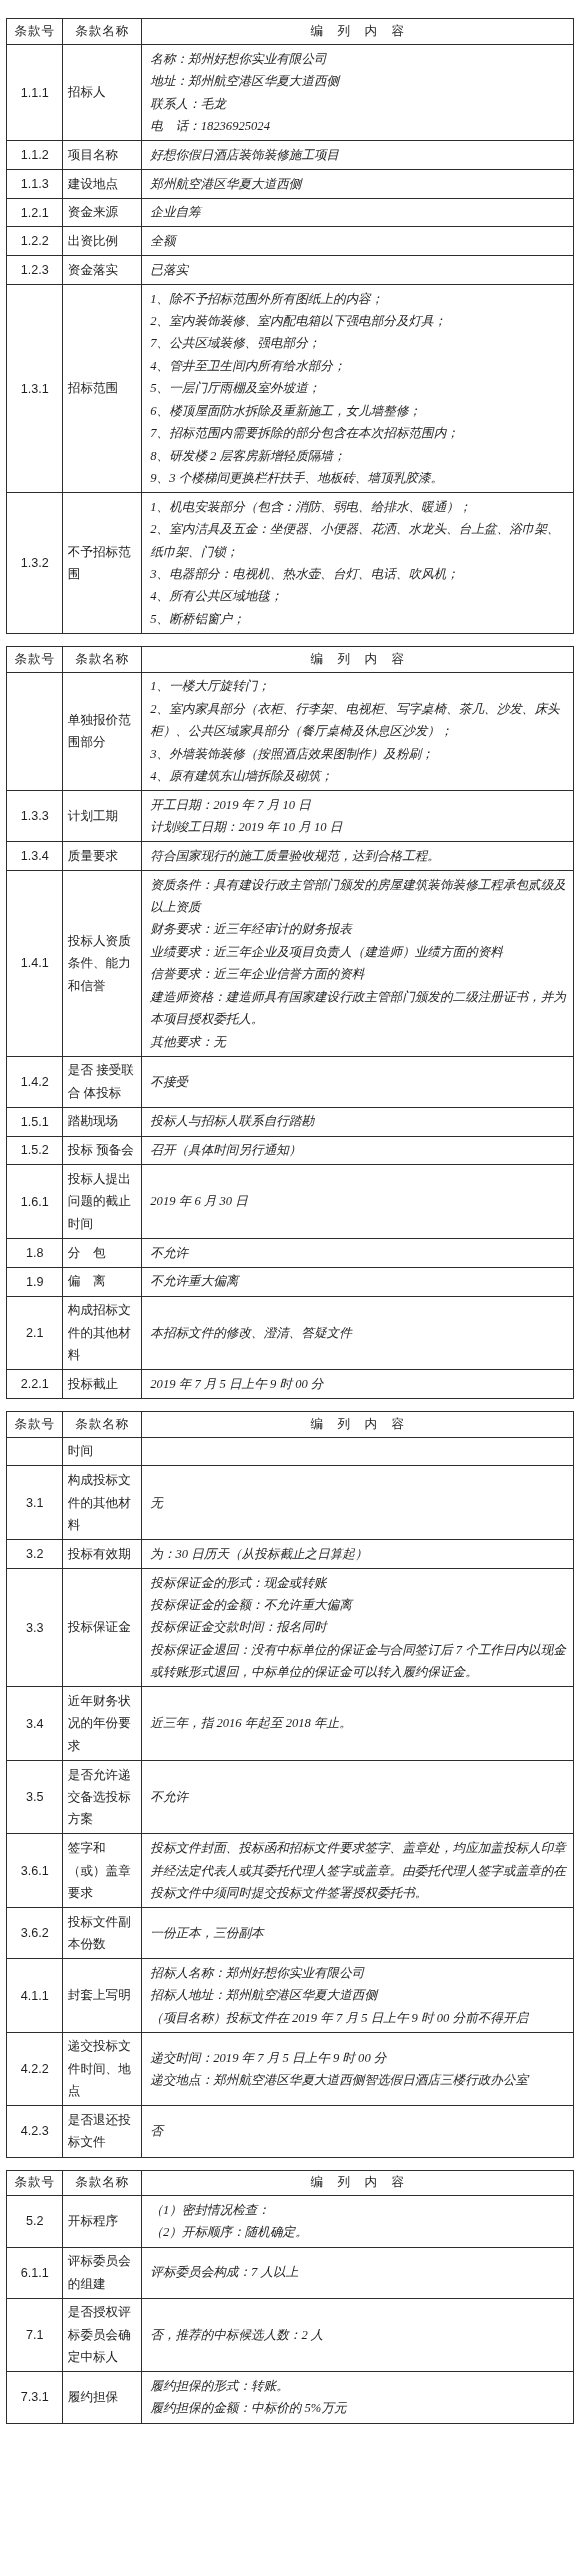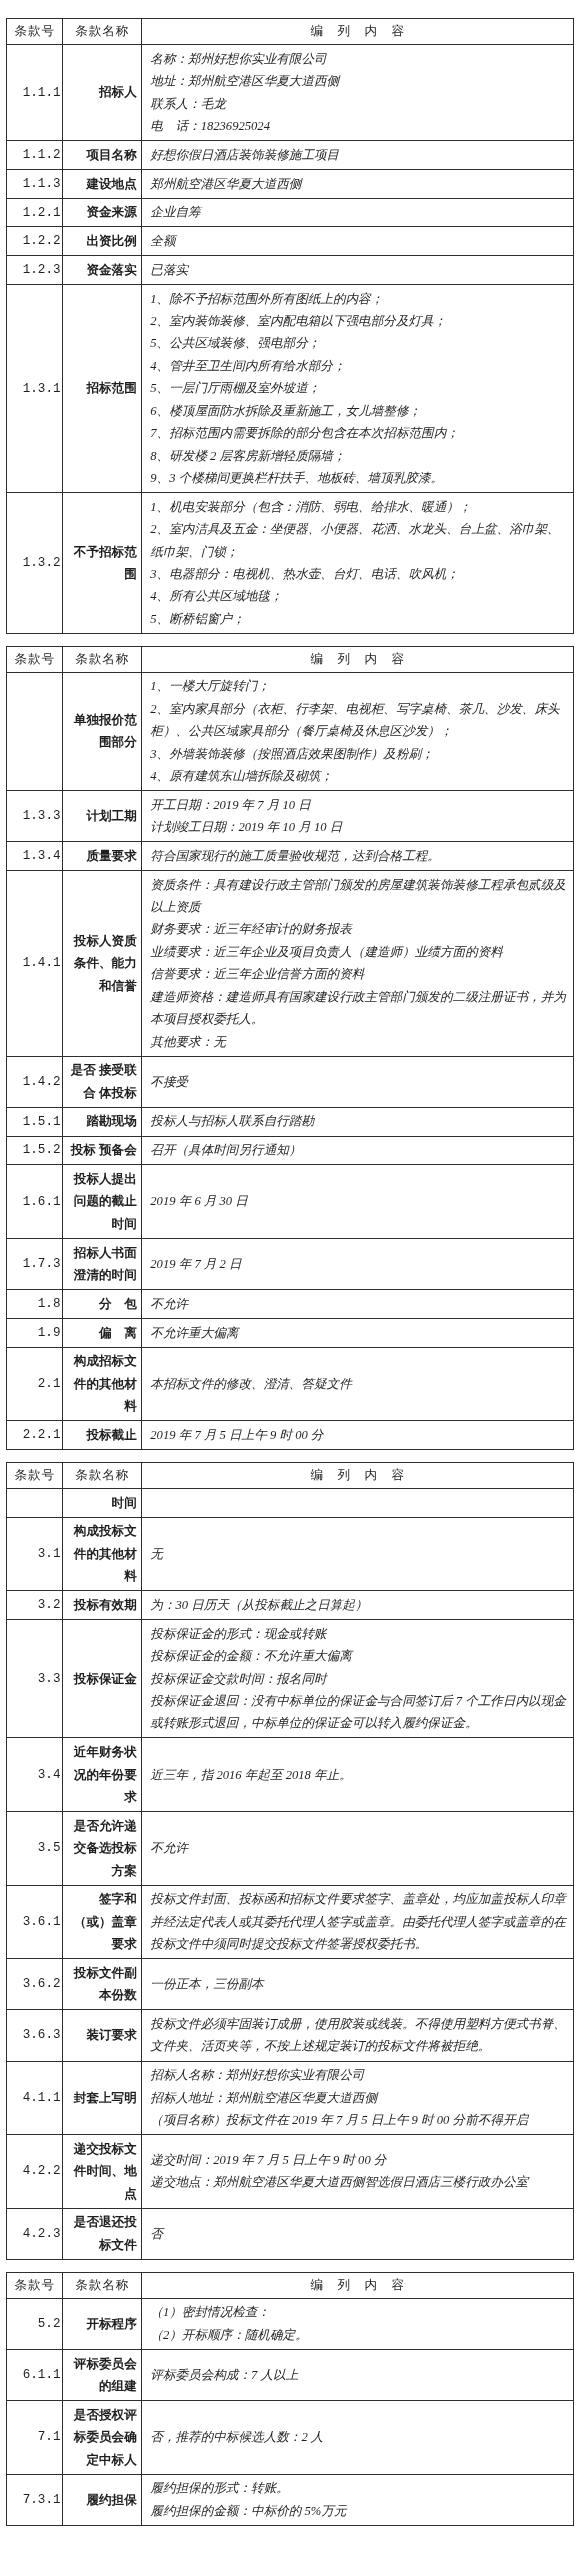--- a/index.html
+++ b/index.html
@@ -33,29 +33,28 @@
     vertical-align: middle;
     word-break: break-all;
   }
   .doc-table th {
     height: 23px;
     text-align: center;
     padding: 0.9px 1.8px;
     letter-spacing: 0.9px;
   }
   td.no-cell {
-    text-align: right;
+    text-align: center;
     padding: 1.8px 1.8px;
-    font-family: Liberation Mono, monospace;
+    font-family: Liberation Sans, sans-serif;
   }
   td.name-cell {
-    text-align: right;
+    text-align: left;
     padding: 2.7px 4.5px;
     line-height: 22.4px;
-    font-weight: bold;
   }
   td.content-cell {
     padding: 2.7px 7.2px 2.7px 8px;
     line-height: 22.4px;
     text-align: left;
     font-style: italic;
   }
   .content-line { min-height: 22.4px; }
 </style>
 </head>
@@ -121,21 +120,21 @@
             <td class="content-cell">
               <div class="content-line">已落实</div>
             </td>
           </tr>
           <tr>
             <td class="no-cell">1.3.1</td>
             <td class="name-cell">招标范围</td>
             <td class="content-cell">
               <div class="content-line">1、除不予招标范围外所有图纸上的内容；</div>
               <div class="content-line">2、室内装饰装修、室内配电箱以下强电部分及灯具；</div>
-              <div class="content-line">5、公共区域装修、强电部分；</div>
+              <div class="content-line">7、公共区域装修、强电部分；</div>
               <div class="content-line">4、管井至卫生间内所有给水部分；</div>
               <div class="content-line">5、一层门厅雨棚及室外坡道；</div>
               <div class="content-line">6、楼顶屋面防水拆除及重新施工，女儿墙整修；</div>
               <div class="content-line">7、招标范围内需要拆除的部分包含在本次招标范围内；</div>
               <div class="content-line">8、研发楼 2 层客房新增轻质隔墙；</div>
               <div class="content-line">9、3 个楼梯间更换栏杆扶手、地板砖、墙顶乳胶漆。</div>
             </td>
           </tr>
           <tr>
             <td class="no-cell">1.3.2</td>
@@ -223,27 +222,20 @@
             </td>
           </tr>
           <tr>
             <td class="no-cell">1.6.1</td>
             <td class="name-cell">投标人提出问题的截止时间</td>
             <td class="content-cell">
               <div class="content-line">2019 年 6 月 30 日</div>
             </td>
           </tr>
           <tr>
-            <td class="no-cell">1.7.3</td>
-            <td class="name-cell">招标人书面澄清的时间</td>
-            <td class="content-cell">
-              <div class="content-line">2019 年 7 月 2 日</div>
-            </td>
-          </tr>
-          <tr>
             <td class="no-cell">1.8</td>
             <td class="name-cell">分　包</td>
             <td class="content-cell">
               <div class="content-line">不允许</div>
             </td>
           </tr>
           <tr>
             <td class="no-cell">1.9</td>
             <td class="name-cell">偏　离</td>
             <td class="content-cell">
@@ -333,27 +325,20 @@
             </td>
           </tr>
           <tr>
             <td class="no-cell">3.6.2</td>
             <td class="name-cell">投标文件副本份数</td>
             <td class="content-cell">
               <div class="content-line">一份正本，三份副本</div>
             </td>
           </tr>
           <tr>
-            <td class="no-cell">3.6.3</td>
-            <td class="name-cell">装订要求</td>
-            <td class="content-cell">
-              <div class="content-line">投标文件必须牢固装订成册，使用胶装或线装。不得使用塑料方便式书脊、文件夹、活页夹等，不按上述规定装订的投标文件将被拒绝。</div>
-            </td>
-          </tr>
-          <tr>
             <td class="no-cell">4.1.1</td>
             <td class="name-cell">封套上写明</td>
             <td class="content-cell">
               <div class="content-line">招标人名称：郑州好想你实业有限公司</div>
               <div class="content-line">招标人地址：郑州航空港区华夏大道西侧</div>
               <div class="content-line">（项目名称）投标文件在 2019 年 7 月 5 日上午 9 时 00 分前不得开启</div>
             </td>
           </tr>
           <tr>
             <td class="no-cell">4.2.2</td>

